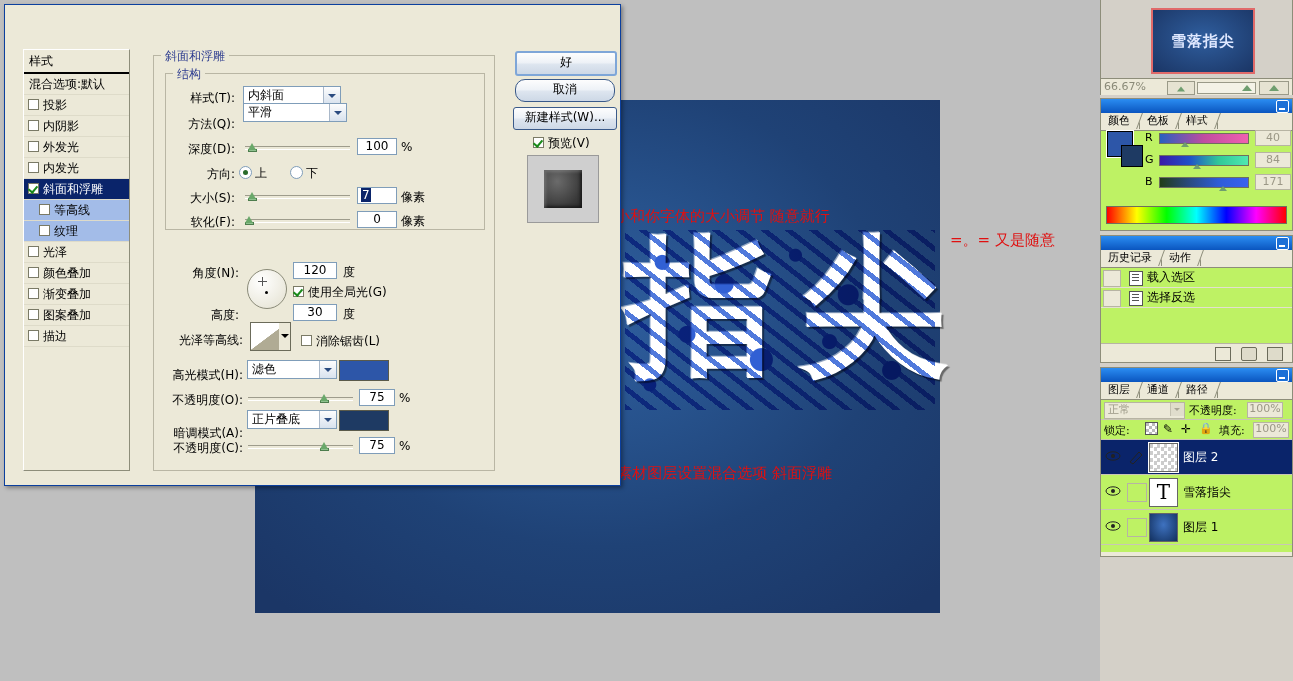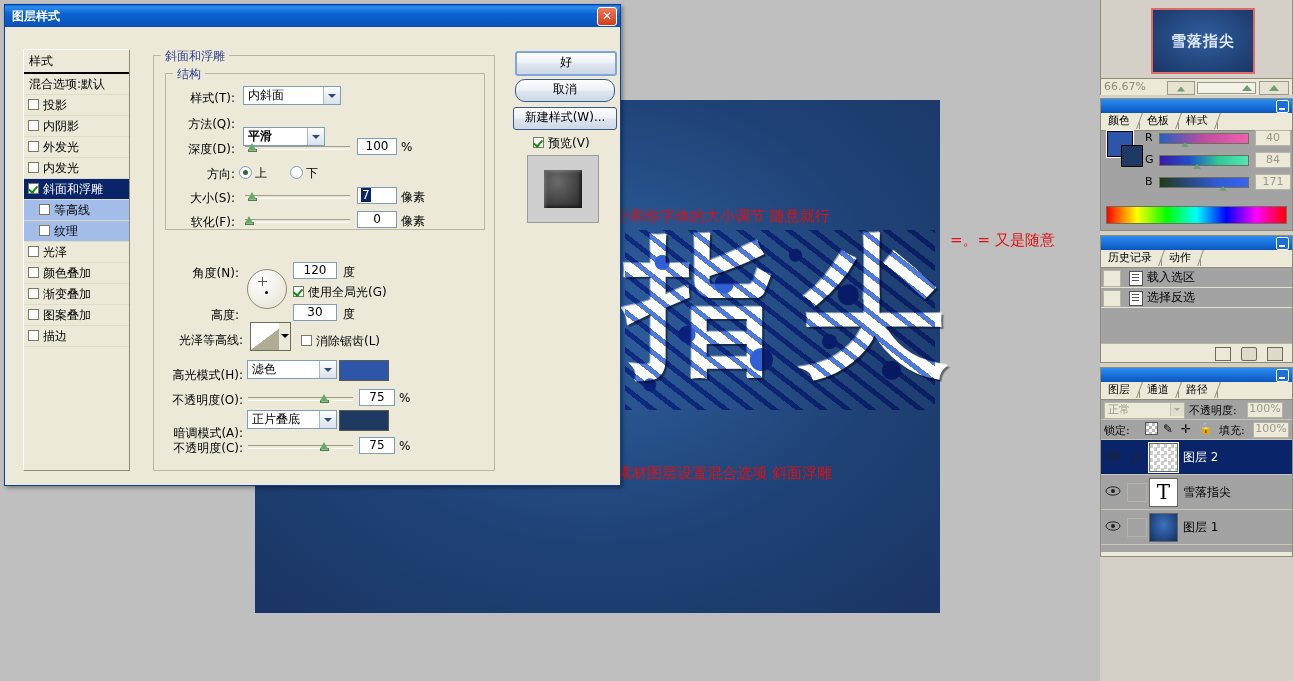--- a/index.html
+++ b/index.html
@@ -117,21 +117,21 @@
     background:radial-gradient(ellipse at 35% 30%,#6b6b6b,#3a3a3a 70%,#2b2b2b);
     box-shadow:inset 2px 2px 3px rgba(255,255,255,.18), inset -2px -2px 3px rgba(0,0,0,.5);filter:blur(.4px);}
 
   
   .anno{position:absolute;color:#e01010;font-size:15px;white-space:nowrap;
     font-family:"DejaVu Sans","Liberation Sans",sans-serif;}
   svg.arrow{position:absolute;overflow:visible;}
 
   
   #dock{position:absolute;left:1100px;top:0;width:193px;height:681px;background:#d4d0c8;}
-  .pal{position:absolute;left:0;width:193px;background:#a3a3a3;border:1px solid #8d8d7a;box-sizing:border-box;}
+  .pal{position:absolute;left:0;width:193px;background:#bef264;border:1px solid #8d8d7a;box-sizing:border-box;}
   .pal-title{height:14px;background:linear-gradient(180deg,#2b8df2,#0a55bf);position:relative;}
   .pal-min{position:absolute;right:3px;top:1px;width:11px;height:11px;border:1px solid #fff;border-radius:2px;
     background:#1b6fd6;}
   .pal-min:after{content:"";position:absolute;left:2px;bottom:2px;width:6px;height:2px;background:#fff;}
   .tabs{height:17px;background:#ece9d8;border-bottom:1px solid #8d8d7a;position:relative;overflow:hidden;}
   .tab{position:relative;float:left;height:16px;line-height:16px;padding:0 9px 0 7px;font-size:11px;
     border-right:1px solid #8d8d7a;cursor:pointer;color:#000;}
   .tab:after{content:"";position:absolute;right:-1px;top:0;width:9px;height:16px;
     background:#ece9d8;transform:skewX(-20deg);border-right:1px solid #8d8d7a;}
   .tab.active{background:#ece9d8;font-weight:normal;}
@@ -224,24 +224,20 @@
 
 <svg class="arrow" style="left:388px;top:400px;" width="90" height="26">
   <line x1="2" y1="22" x2="74" y2="5" stroke="#d01010" stroke-width="1.4"></line>
   <polygon points="84,2 70,3 74,12" fill="#d01010"></polygon>
 </svg>
 <div class="anno" style="left:487px;top:405px;">这是背景色</div>
 
 <div class="anno" style="left:468px;top:464px;">选择图层2 也就是那个素材图层设置混合选项  斜面浮雕</div>
 
 <div id="dialog">
-  <div id="dlg-title">
-    <span>图层样式</span>
-    <div id="dlg-close">✕</div>
-  </div>
   <div id="dlg-body"></div>
 
   <div id="styles-panel">
     <div id="styles-head">样式</div>
     <div class="style-row blend">
       <span>混合选项:默认</span>
     </div>
     <div class="style-row">
       <span class="cbx"></span><span>投影</span>
     </div>
@@ -288,21 +284,21 @@
     <span class="legend">结构</span>
   </div>
 
   <div class="lbl" style="left:170px;top:85px;width:60px;">样式(T):</div>
   <div class="selwrap" style="left:238px;top:81px;width:98px;">
     <span>内斜面</span>
     <span class="arrowbtn"></span>
   </div>
 
   <div class="lbl" style="left:170px;top:111px;width:60px;">方法(Q):</div>
-  <div class="selwrap" style="left:238px;top:122px;width:82px;font-weight:bold;">
+  <div class="selwrap" style="left:238px;top:98px;width:104px;">
     <span>平滑</span>
     <span class="arrowbtn"></span>
   </div>
 
   <div class="lbl" style="left:170px;top:136px;width:60px;">深度(D):</div>
   <div class="slider" style="left:240px;top:136px;width:105px;">
     <span class="track"></span>
     <span class="knob" style="left:3px;"></span>
   </div>
   <div class="num" style="left:352px;top:133px;width:40px;">100</div>

